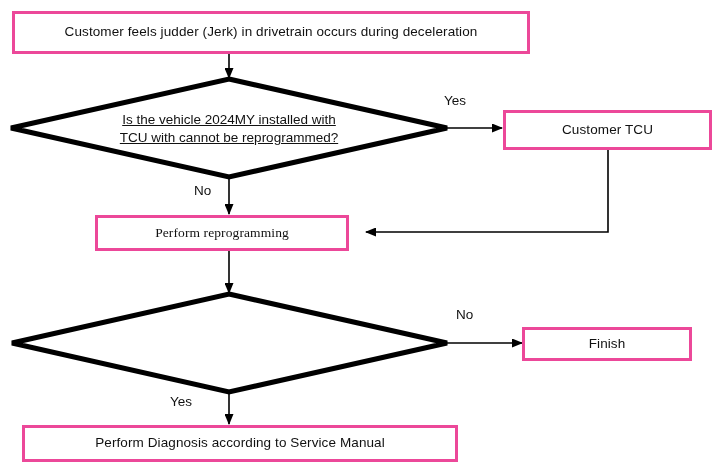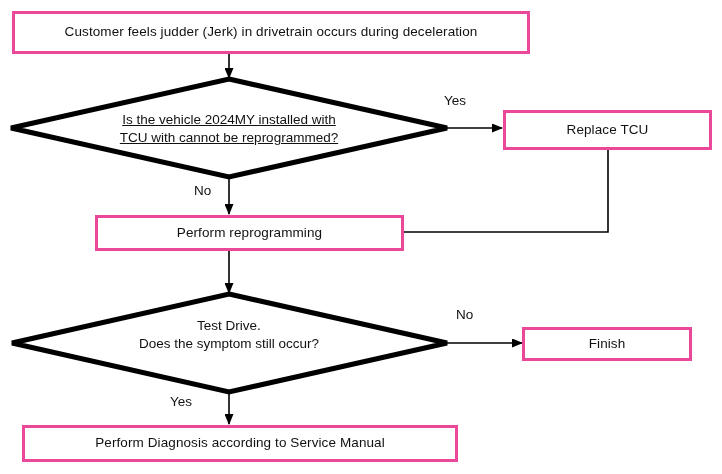--- a/index.html
+++ b/index.html
@@ -94,44 +94,40 @@
     <line x1="447" y1="343" x2="522" y2="343" stroke="#000000" stroke-width="1.6" marker-end="url(#arrow-thin)"></line>
 
     <line x1="229" y1="392" x2="229" y2="424" stroke="#000000" stroke-width="1.6" marker-end="url(#arrow-thin)"></line>
   </svg>
 
   <div class="node-box" style="left:12px; top:11px; width:518px; height:43px;">
     <span class="node-box-label">Customer feels judder (Jerk) in drivetrain occurs during deceleration</span>
   </div>
 
   <div class="node-box" style="left:503px; top:110px; width:209px; height:40px;">
-    <span class="node-box-label">Replace TCU</span>
+    <span class="node-box-label">Customer TCU</span>
   </div>
 
-  <div class="node-box" style="left:95px; top:215px; width:309px; height:36px;">
+  <div class="node-box" style="left:95px; top:215px; width:254px; height:36px;font-family:Liberation Serif, serif;">
     <span class="node-box-label">Perform reprogramming</span>
   </div>
 
   <div class="node-box" style="left:522px; top:327px; width:170px; height:34px;">
     <span class="node-box-label">Finish</span>
   </div>
 
   <div class="node-box" style="left:22px; top:425px; width:436px; height:37px;">
     <span class="node-box-label">Perform Diagnosis according to Service Manual</span>
   </div>
 
   <div class="diamond-label" style="left:69px; top:111px; width:320px;text-decoration:underline;">
     <div>Is the vehicle 2024MY installed with</div>
     <div>TCU with cannot be reprogrammed?</div>
   </div>
 
-  <div class="diamond-label" style="left:69px; top:317px; width:320px;">
-    <div>Test Drive.</div>
-    <div>Does the symptom still occur?</div>
-  </div>
 
   <div class="edge-label" style="left:444px; top:93px;">Yes</div>
 
   <div class="edge-label" style="left:194px; top:183px;">No</div>
 
   <div class="edge-label" style="left:456px; top:307px;">No</div>
 
   <div class="edge-label" style="left:170px; top:394px;">Yes</div>
 
 </div>

